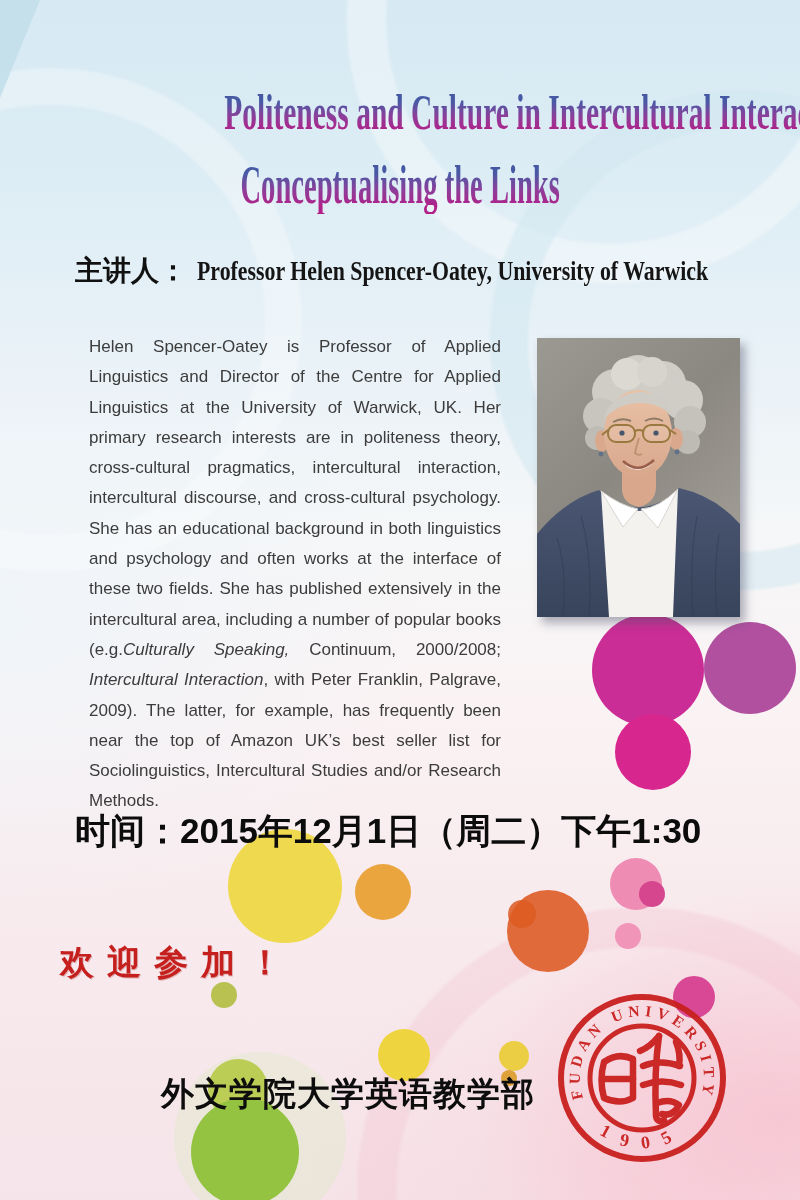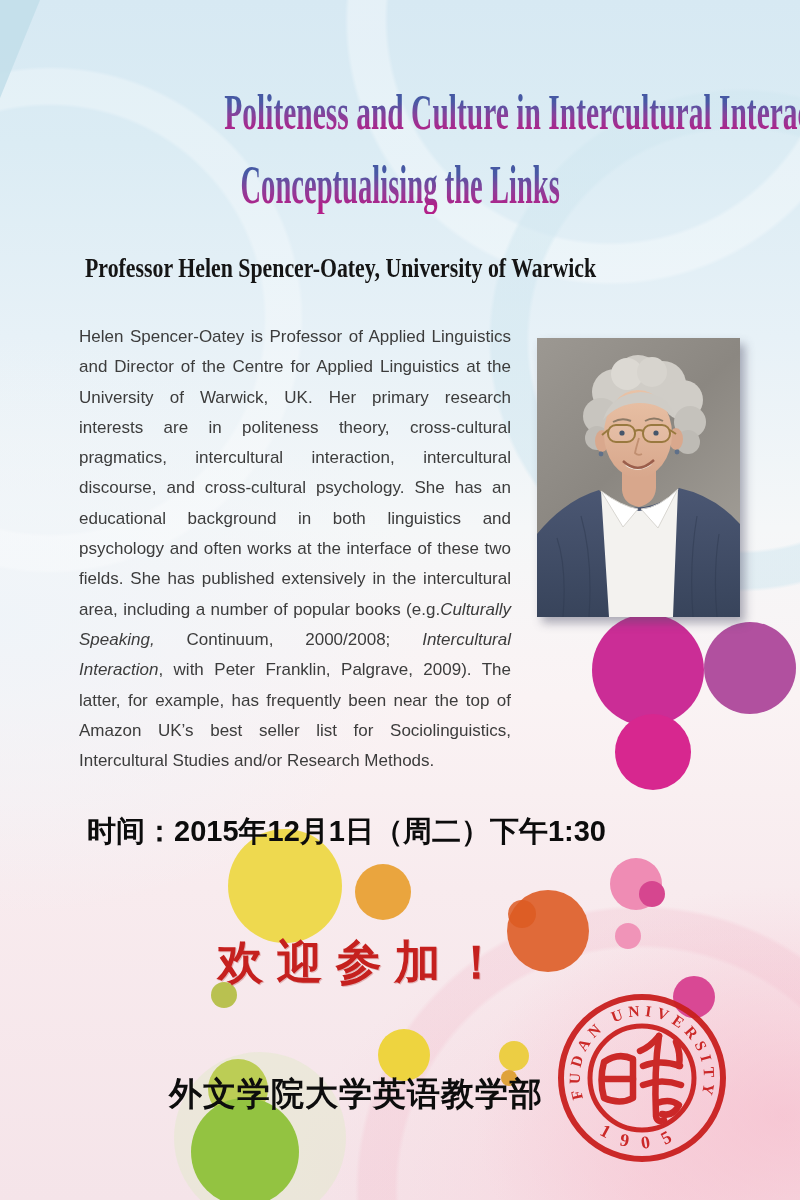--- a/index.html
+++ b/index.html
@@ -37,35 +37,35 @@
   .t2{margin-top:18px;}
   .t2 .inner{font-size:55px;line-height:58px;transform:scaleX(.52);}
   
   .speaker{position:absolute;left:75px;top:252px;display:flex;align-items:baseline;z-index:5;white-space:nowrap;}
   .speaker .lbl{font-size:28px;font-weight:bold;color:#111;}
   .speaker .nm{display:inline-block;margin-left:10px;font-family:"Liberation Serif",serif;
     font-weight:bold;font-size:28px;color:#151515;transform:scaleX(.78);transform-origin:left bottom;}
   
   .bio{position:absolute;left:75px;top:318px;width:440px;z-index:5;
     font-size:17px;line-height:30.3px;color:#3c3c3c;text-align:justify;}
-  .bio p{margin:4px;}
+  .bio p{margin:14px;}
   .bio i{font-style:italic;}
   
   .photo{position:absolute;left:537px;top:338px;width:203px;height:279px;z-index:5;
     box-shadow:5px 6px 9px rgba(80,80,105,.45);}
   .photo svg{display:block;}
   
   .schedule{position:absolute;left:75px;top:808px;z-index:5;color:#0c0c0c;font-weight:bold;}
-  .schedule .row{font-size:29px;line-height:46px;white-space:nowrap;margin-left:12px;}
-  
-  .welcome{position:absolute;left:60px;top:934px;width:610px;text-align:center;z-index:5;
-    font-size:46px;line-height:56px;font-weight:bold;color:#c5201e;letter-spacing:13px;
+  .schedule .row{font-size:35px;line-height:46px;white-space:nowrap;}
+  
+  .welcome{position:absolute;left:60px;top:934px;width:610px;text-align:left;z-index:5;
+    font-size:34px;line-height:56px;font-weight:bold;color:#c5201e;letter-spacing:13px;
     text-shadow:1px 1px 0 rgba(160,20,20,.25);}
   
-  .organizer{position:absolute;left:16px;top:1072px;width:680px;text-align:center;z-index:5;
+  .organizer{position:absolute;left:8px;top:1072px;width:680px;text-align:center;z-index:5;
     font-size:33px;font-weight:bold;color:#0d0d0d;letter-spacing:1px;}
   
   .seal{position:absolute;left:556px;top:992px;width:172px;height:172px;z-index:6;opacity:.95;}
   .seal text{font-family:"Liberation Serif",serif;font-weight:bold;fill:#c9201f;}
 </style>
 </head>
 <body>
 
 <div class="poster">
 
@@ -95,20 +95,21 @@
     <circle cx="238" cy="1089" r="30" fill="#bccd55"></circle>
     <circle cx="245" cy="1152" r="54" fill="#93c341"></circle>
   </svg>
 
   <div class="title">
     <span class="ln t1"><span class="inner">Politeness and Culture in Intercultural Interaction:</span></span>
     <span class="ln t2"><span class="inner">Conceptualising the Links</span></span>
   </div>
 
   <div class="speaker">
+    <span class="lbl">主讲人：</span>
     <span class="nm">Professor Helen Spencer-Oatey, University of Warwick</span>
   </div>
 
   <div class="bio">
     <p><span>Helen Spencer-Oatey is Professor of Applied Linguistics and Director of the Centre for Applied Linguistics at the University of Warwick, UK. Her primary research interests are in politeness theory, cross-cultural pragmatics, intercultural interaction, intercultural discourse, and cross-cultural psychology. She has an educational background in both linguistics and psychology and often works at the interface of these two fields. She has published extensively in the intercultural area, including a number of popular books (e.g.</span><i>Culturally Speaking,</i><span> Continuum, 2000/2008; </span><i>Intercultural Interaction</i><span>, with Peter Franklin, Palgrave, 2009). The latter, for example, has frequently been near the top of Amazon UK’s best seller list for Sociolinguistics, Intercultural Studies and/or Research Methods.</span></p>
   </div>
 
   <div class="photo">
     <svg width="203" height="279" viewBox="0 0 203 279">
       <defs>

